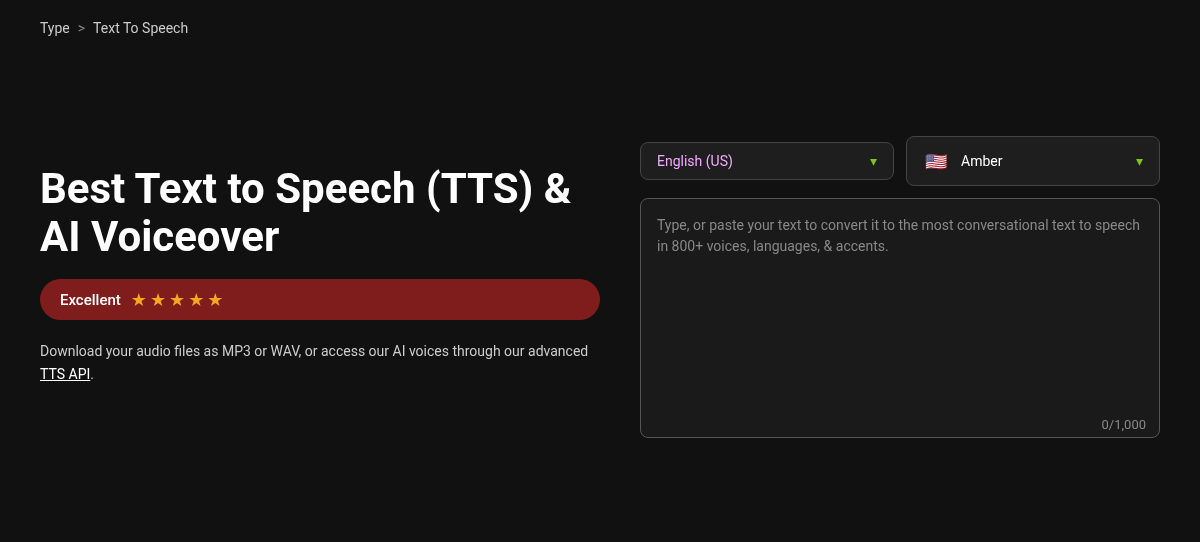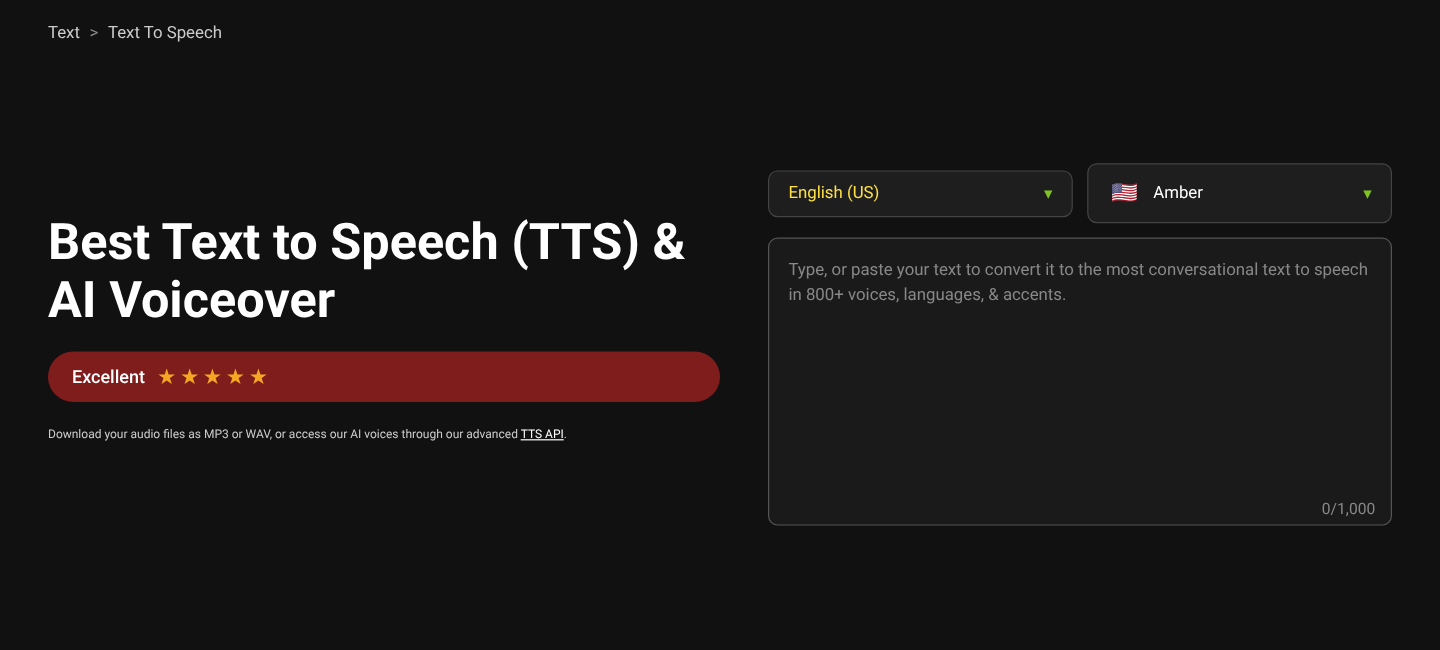--- a/index.html
+++ b/index.html
@@ -91,21 +91,21 @@
     }
 
     .description-text {
       font-size: 15px;
       color: #cccccc;
       line-height: 1.6;
       margin-bottom: 16px;
     }
 
     .description-text2 {
-      font-size: 10px;
+      font-size: 14px;
       color: #cccccc;
       line-height: 1.6;
       margin-bottom: 28px;
     }
 
     .tts-link {
       color: #ffffff;
       text-decoration: underline;
       cursor: pointer;
     }
@@ -164,21 +164,21 @@
       border-radius: 8px;
       padding: 10px 16px;
       display: flex;
       align-items: center;
       justify-content: space-between;
       cursor: pointer;
     }
 
     .language-select-text {
       font-size: 14px;
-      color: #fde047;
+      color: #f0abfc;
     }
 
     .chevron-icon {
       color: #7dc420;
       font-size: 14px;
     }
 
     .voice-select {
       flex: 1;
       background-color: #1e1e1e;
@@ -280,21 +280,21 @@
       display: flex;
       flex-direction: column;
       align-items: flex-end;
       gap: 4px;
     }
   </style>
 </head>
 <body>
 
 <nav class="top-nav">
-  <span class="breadcrumb-item">Text</span>
+  <span class="breadcrumb-item">Type</span>
   <span class="breadcrumb-separator">&gt;</span>
   <span class="breadcrumb-current">Text To Speech</span>
 </nav>
 
 <div class="main-content">
 
   <div class="left-col">
 
     <h1 class="hero-title">Best Text to Speech (TTS) &amp; AI Voiceover</h1>
 

